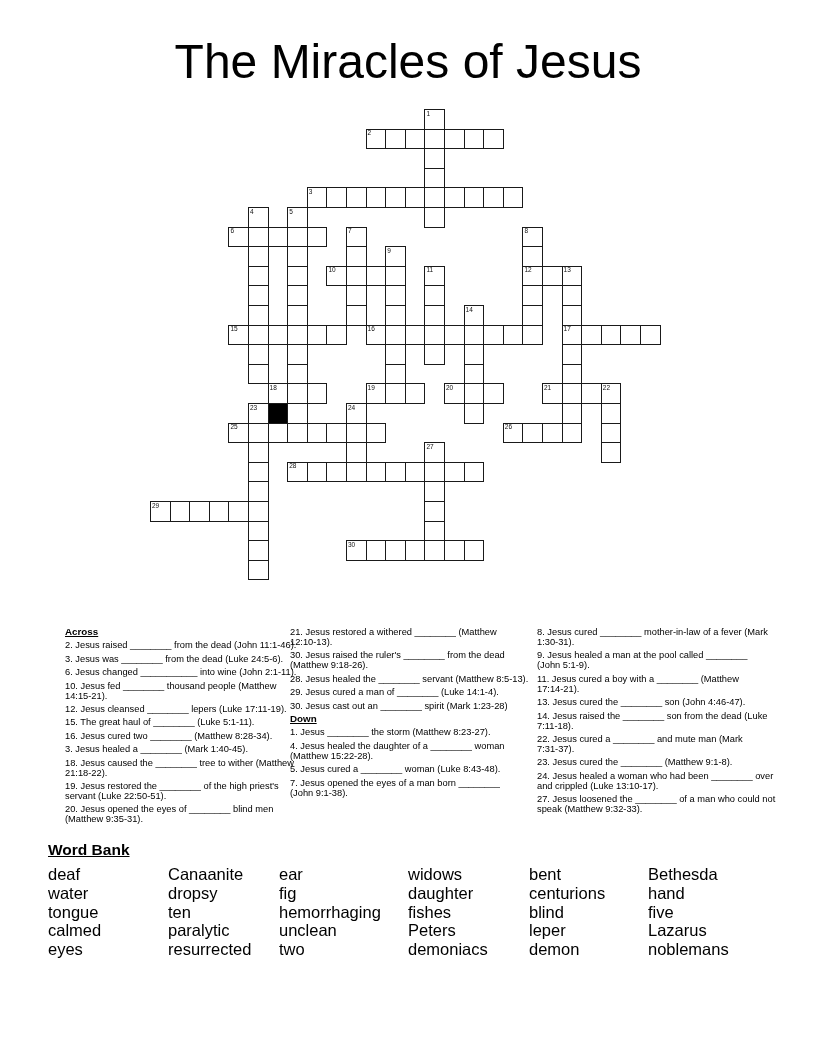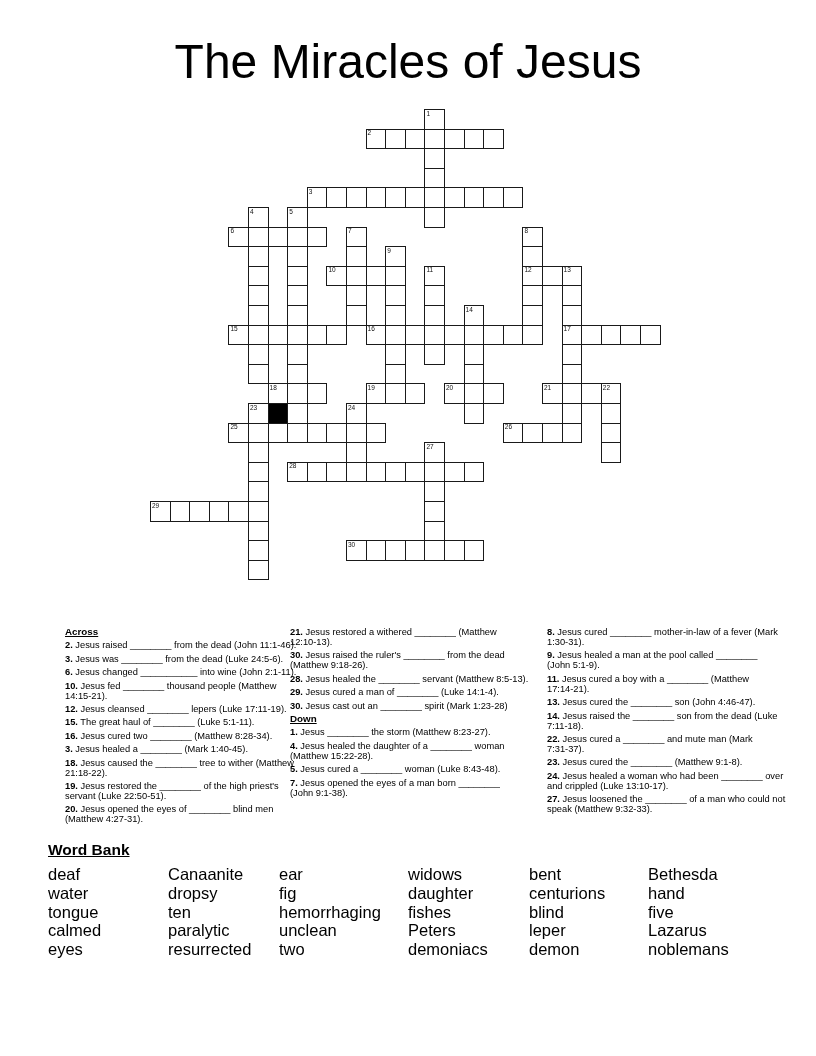--- a/index.html
+++ b/index.html
@@ -10,24 +10,24 @@
   
   #grid{position:absolute;left:0;top:0;width:816px;height:620px;}
   .cell{position:absolute;width:20.6px;height:20.6px;box-sizing:border-box;
         border:1px solid #1a1a1a;background:#fff;}
   .cell.black{background:#000;}
   .cellnum{position:absolute;top:-0.5px;left:1px;font-size:6.5px;line-height:8px;color:#111;}
   
   .clue-col{position:absolute;top:627px;width:252px;}
   #clue-col-1{left:48px;margin-left:17px;}
   #clue-col-2{left:290px;}
-  #clue-col-3{left:537px;margin-left:10px;}
+  #clue-col-3{left:537px;}
   p.clue,p.clue-header{margin:0 0 3.4px 0;font-size:9.3px;line-height:10px;}
   p.clue-header{font-size:9.8px;font-weight:bold;text-decoration:underline;}
-  p.clue b{font-weight:bold;}
+  p.clue b{font-weight:normal;}
   p.clue span{white-space:pre-line;}
   
   .wb-title{position:absolute;left:48px;top:841px;font-size:15.5px;font-weight:bold;
             text-decoration:underline;line-height:1.1;}
   #wordbank{position:absolute;left:0;top:865px;width:816px;height:110px;}
   .wb-col{position:absolute;top:0;}
   .wb-word{font-size:16.5px;line-height:18.8px;}
 </style>
 </head>
 <body>
@@ -267,21 +267,21 @@
 14:15-21).</span></p>
       <p class="clue"><b>12.</b><span> Jesus cleansed ________ lepers (Luke 17:11-19).</span></p>
       <p class="clue"><b>15.</b><span> The great haul of ________ (Luke 5:1-11).</span></p>
       <p class="clue"><b>16.</b><span> Jesus cured two ________ (Matthew 8:28-34).</span></p>
       <p class="clue"><b>3.</b><span> Jesus healed a ________ (Mark 1:40-45).</span></p>
       <p class="clue"><b>18.</b><span> Jesus caused the ________ tree to wither (Matthew
 21:18-22).</span></p>
       <p class="clue"><b>19.</b><span> Jesus restored the ________ of the high priest's
 servant (Luke 22:50-51).</span></p>
       <p class="clue"><b>20.</b><span> Jesus opened the eyes of ________ blind men
-(Matthew 4:27-31).</span></p>
+(Matthew 9:35-31).</span></p>
     </div>
   <div class="clue-col" id="clue-col-2">
       <p class="clue"><b>21.</b><span> Jesus restored a withered ________ (Matthew
 12:10-13).</span></p>
       <p class="clue"><b>30.</b><span> Jesus raised the ruler's ________ from the dead
 (Matthew 9:18-26).</span></p>
       <p class="clue"><b>28.</b><span> Jesus healed the ________ servant (Matthew 8:5-13).</span></p>
       <p class="clue"><b>29.</b><span> Jesus cured a man of ________ (Luke 14:1-4).</span></p>
       <p class="clue"><b>30.</b><span> Jesus cast out an ________ spirit (Mark 1:23-28)</span></p>
       <p class="clue-header">Down</p>

